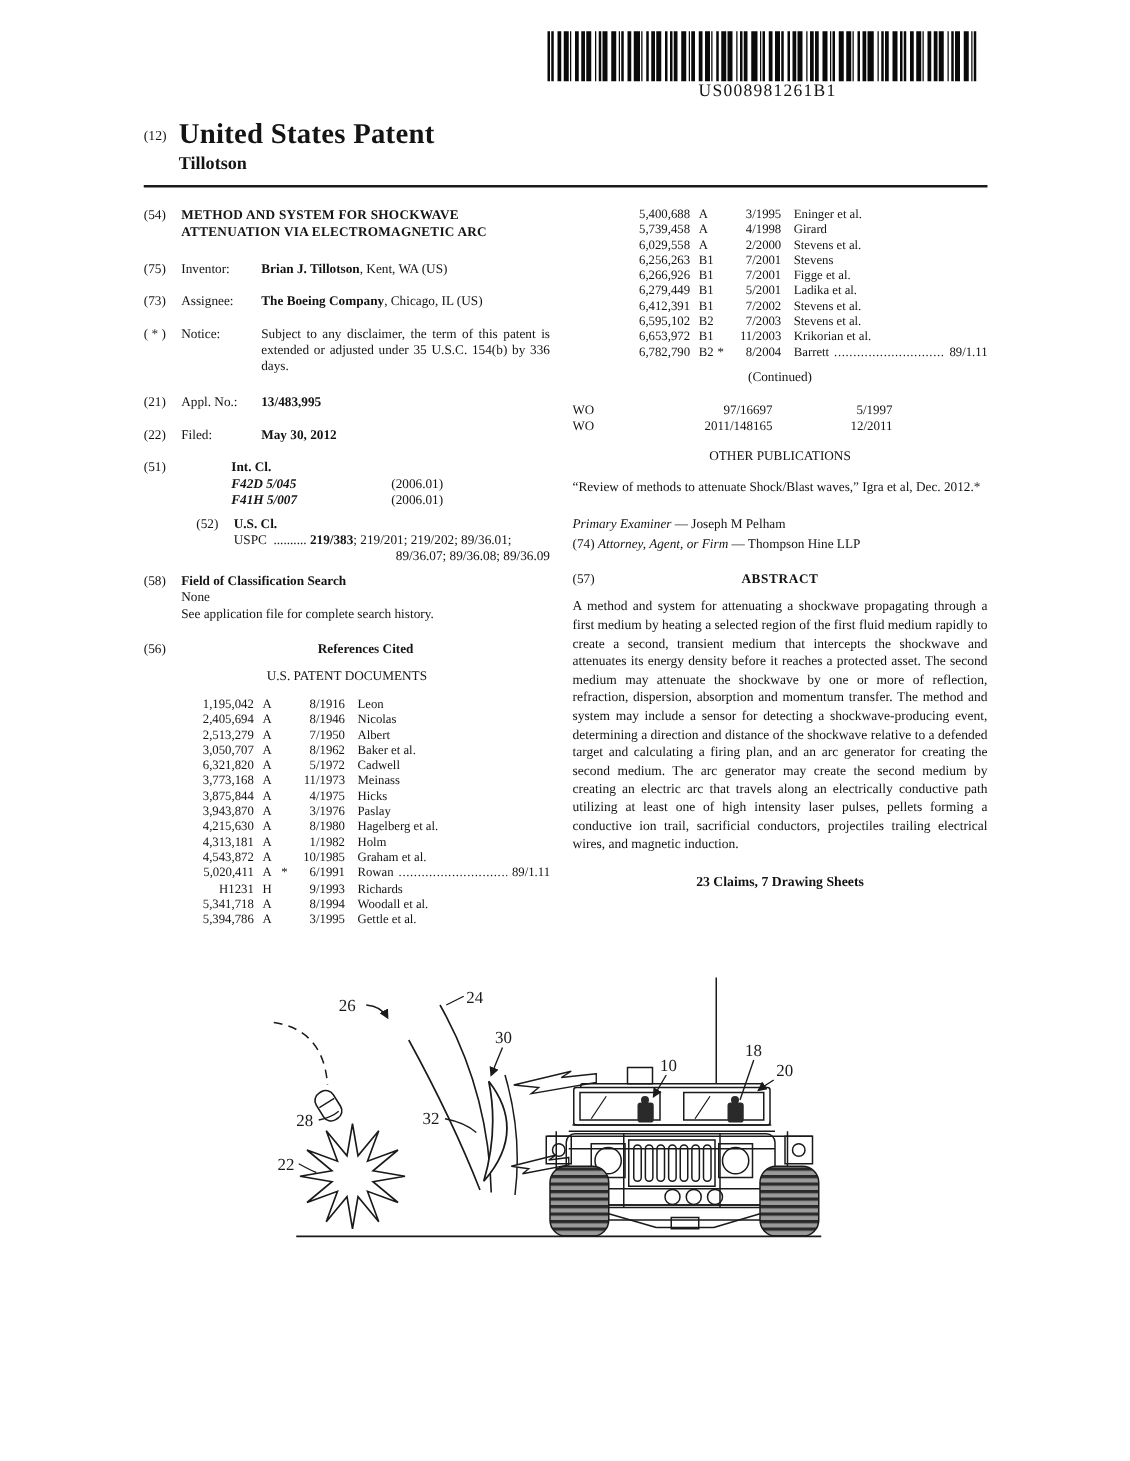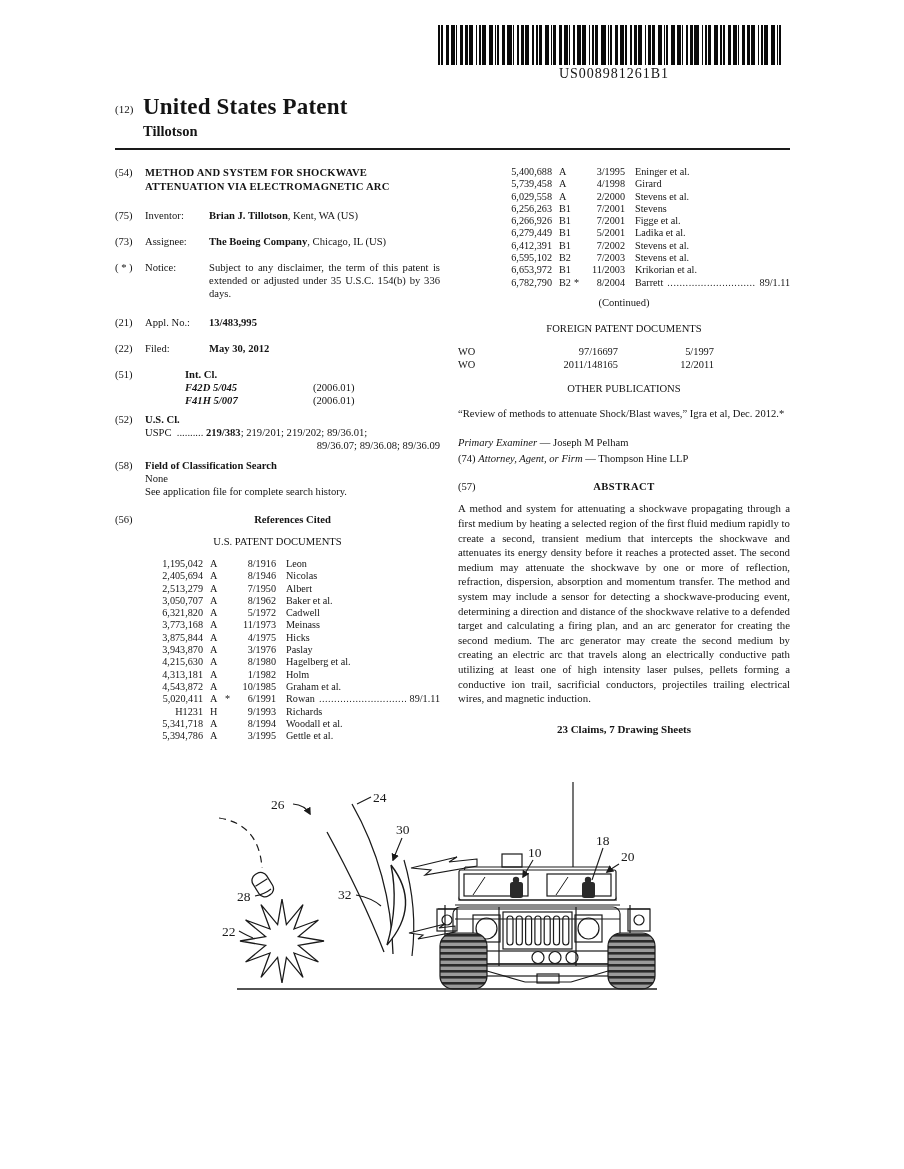--- a/index.html
+++ b/index.html
@@ -233,21 +233,21 @@
                 </div>
 
                 <div class="iclrow">
                   <span class="iclcode">F41H 5/007</span>
                   <span>(2006.01)</span>
                 </div>
               </div>
           </div>
         </div>
 
-        <div class="fld" style="margin-bottom:7px;">
+        <div class="fld" style="margin-bottom:7px;margin-left:42px;">
           <span class="fnum">(52)</span>
           <div class="fval">
             <div class="bold">U.S. Cl.</div>
             <div><span>USPC</span>&nbsp;&nbsp;<span>..........</span> <b>219/383</b><span>; 219/201; 219/202; 89/36.01;</span></div>
             <div class="uspc-l2">89/36.07; 89/36.08; 89/36.09</div>
           </div>
         </div>
 
         <div class="fld" style="margin-bottom:15px;">
           <span class="fnum">(58)</span>
@@ -495,21 +495,20 @@
               <span class="rs">*</span>
               <span class="rd">8/2004</span>
               <span class="rname">Barrett</span>
               <span class="rlead"></span>
               <span class="rcls">89/1.11</span>
             </div>
           </div>
 
         <div class="continued">(Continued)</div>
 
-        <div class="sec-head">FOREIGN PATENT DOCUMENTS</div>
         <div>
 
             <div class="f-row">
               <span class="fc">WO</span>
               <span class="fn">97/16697</span>
               <span class="fd">5/1997</span>
             </div>
 
             <div class="f-row">
               <span class="fc">WO</span>

